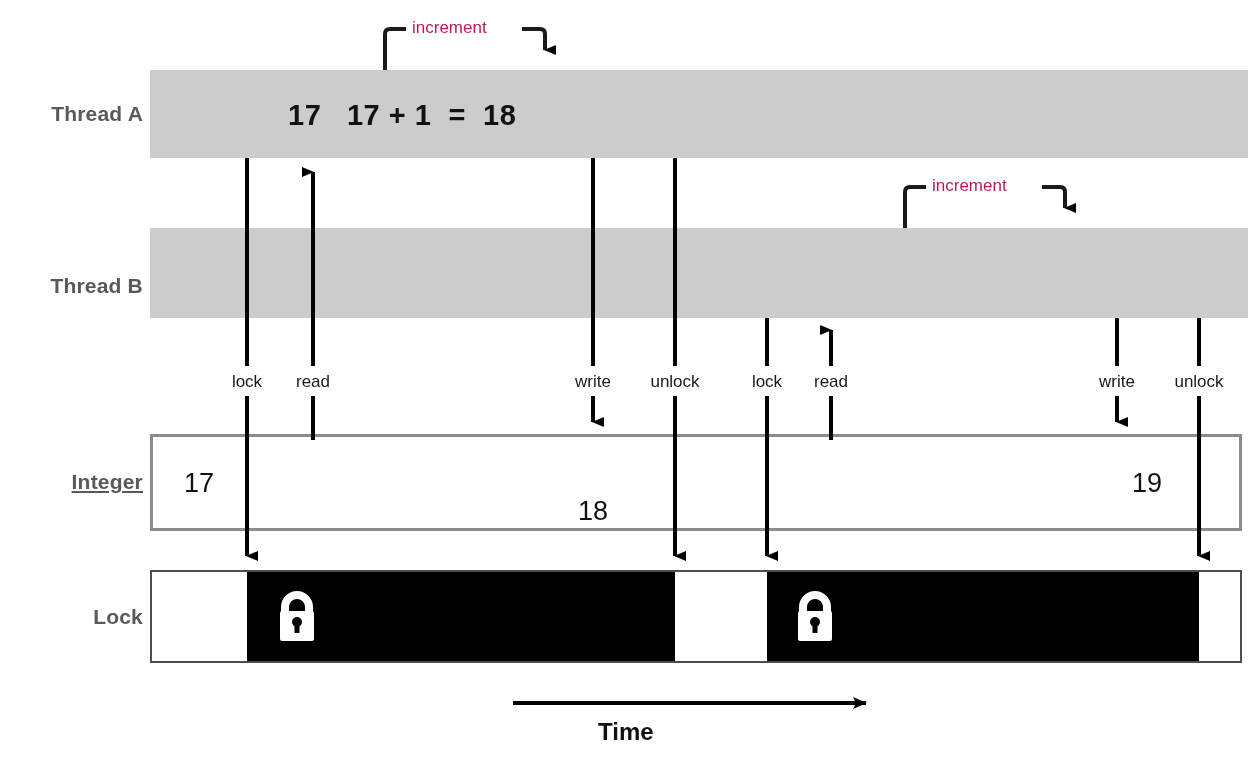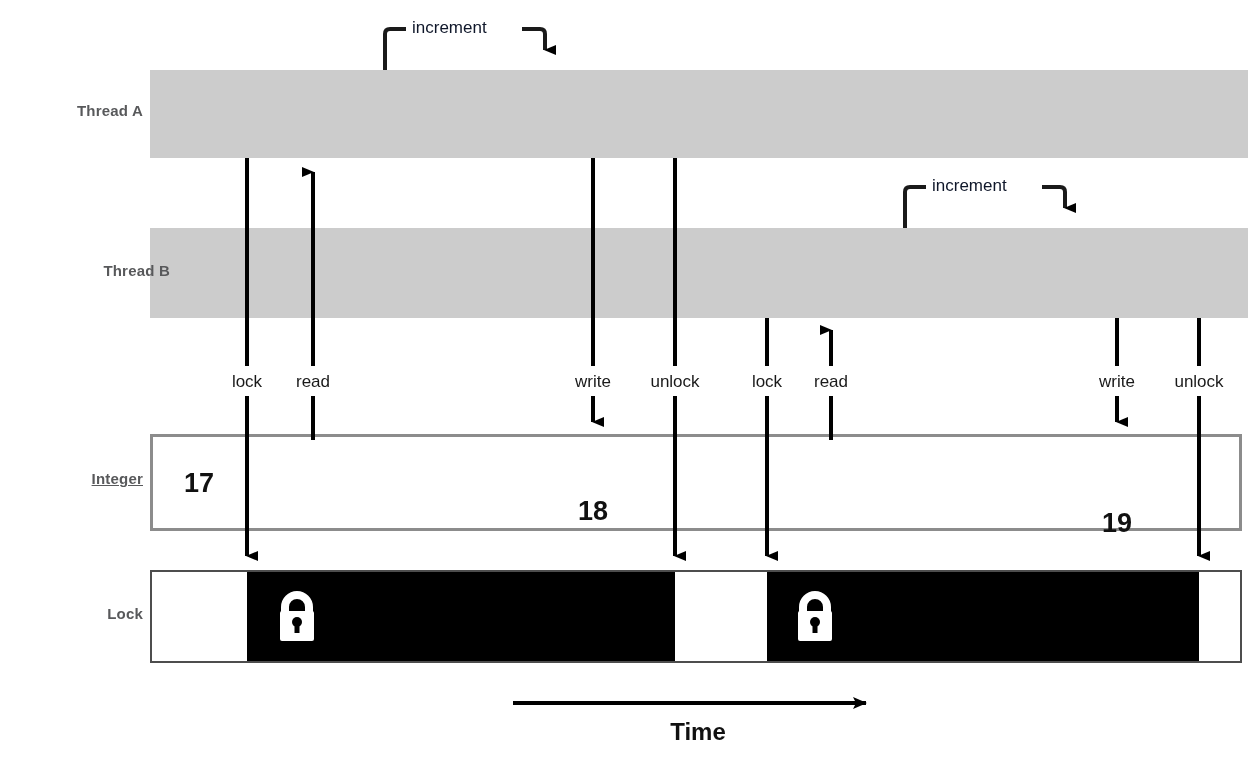--- a/index.html
+++ b/index.html
@@ -20,21 +20,21 @@
   }
   svg#diagram {
     position: absolute;
     left: 0; top: 0;
     width: 1248px;
     height: 766px;
   }
   .row-label {
     position: absolute;
     font-weight: bold;
-    font-size: 15px;
+    font-size: 21px;
     color: #58595b;
     text-align: right;
     white-space: nowrap;
     letter-spacing: 0.2px;
   }
   .lane-bar {
     position: absolute;
     background: #cccccc;
   }
   .lane-expr {
@@ -48,31 +48,31 @@
   .event-label {
     position: absolute;
     font-size: 17px;
     color: #1a1a1a;
     text-align: center;
     white-space: nowrap;
   }
   .bracket-label {
     position: absolute;
     font-size: 17px;
-    color: #0f172a;
+    color: #be185d;
     white-space: nowrap;
   }
   .int-box {
     position: absolute;
     border: 3px solid #8c8c8c;
     background: #ffffff;
   }
   .int-val {
     position: absolute;
-    font-weight: bold;
+    font-weight: normal;
     font-size: 27px;
     color: #111111;
     text-align: center;
     white-space: nowrap;
   }
   .lock-box {
     position: absolute;
     border: 2px solid #4d4d4d;
     background: #ffffff;
   }
@@ -81,21 +81,20 @@
     background: #000000;
   }
   .lock-glyph {
     position: absolute;
   }
   .time-label {
     position: absolute;
     font-weight: bold;
     font-size: 24px;
     color: #111111;
-    text-align: center;
     white-space: nowrap;
   }
 </style>
 </head>
 <body>
 
 <div id="stage">
 
   <div class="lane-bar" style="left:150px; top:70px; width:1098px; height:88px;"></div>
   <div class="lane-bar" style="left:150px; top:228px; width:1098px; height:90px;"></div>
@@ -185,36 +184,37 @@
       <path d="M905,228 L905,192 Q905,187 910,187 L926,187" fill="none" stroke="#1a1a1a" stroke-width="4" stroke-linecap="butt"></path>
       <path d="M1042,187 L1060,187 Q1065,187 1065,192 L1065,208" fill="none" stroke="#1a1a1a" stroke-width="4" stroke-linecap="butt" marker-end="url(#ah-down)"></path>
     </g>
 
     <g>
       <line x1="513" y1="703" x2="866" y2="703" stroke="#000000" stroke-width="4" marker-end="url(#ah-right)"></line>
     </g>
   </svg>
 
   <div class="row-label" style="left:0px; top:102px; width:143px;">Thread A</div>
-  <div class="row-label" style="left:0px; top:262px; width:143px;margin-left:27px;">Thread B</div>
+  <div class="row-label" style="left:0px; top:274px; width:143px;">Thread B</div>
   <div class="row-label" style="left:0px; top:470px; width:143px;text-decoration:underline;">Integer</div>
   <div class="row-label" style="left:0px; top:605px; width:143px;">Lock</div>
 
+  <div class="lane-expr" style="left:288px; top:99px;">17   17 + 1  =  18</div>
 
   <div class="bracket-label" style="left:412px; top:18px;">increment</div>
   <div class="bracket-label" style="left:932px; top:176px;">increment</div>
 
   <div class="event-label" style="left:197px; top:372px; width:100px;">lock</div>
   <div class="event-label" style="left:263px; top:372px; width:100px;">read</div>
   <div class="event-label" style="left:543px; top:372px; width:100px;">write</div>
   <div class="event-label" style="left:625px; top:372px; width:100px;">unlock</div>
   <div class="event-label" style="left:717px; top:372px; width:100px;">lock</div>
   <div class="event-label" style="left:781px; top:372px; width:100px;">read</div>
   <div class="event-label" style="left:1067px; top:372px; width:100px;">write</div>
   <div class="event-label" style="left:1149px; top:372px; width:100px;">unlock</div>
 
   <div class="int-val" style="left:149px; top:468px; width:100px;">17</div>
   <div class="int-val" style="left:543px; top:496px; width:100px;">18</div>
-  <div class="int-val" style="left:1067px; top:468px; width:100px;margin-top:40px;">19</div>
+  <div class="int-val" style="left:1097px; top:468px; width:100px;">19</div>
 
   <div class="time-label" style="left:598px; top:718px; width:200px;">Time</div>
 
 </div>
 
 </body></html>

